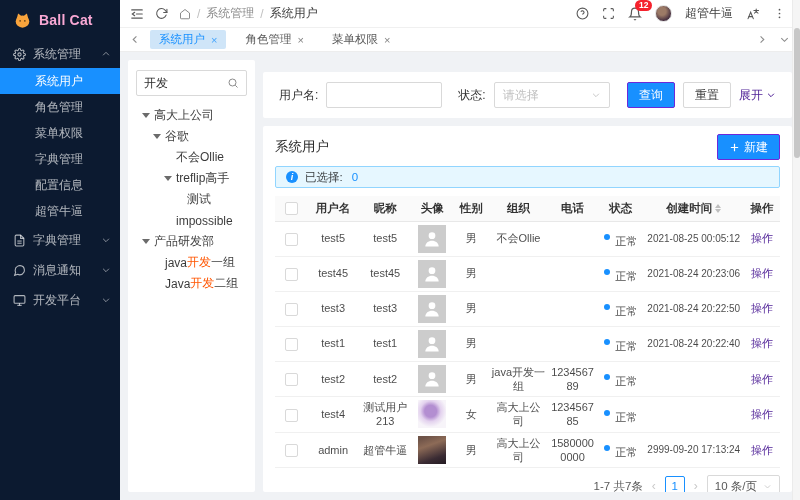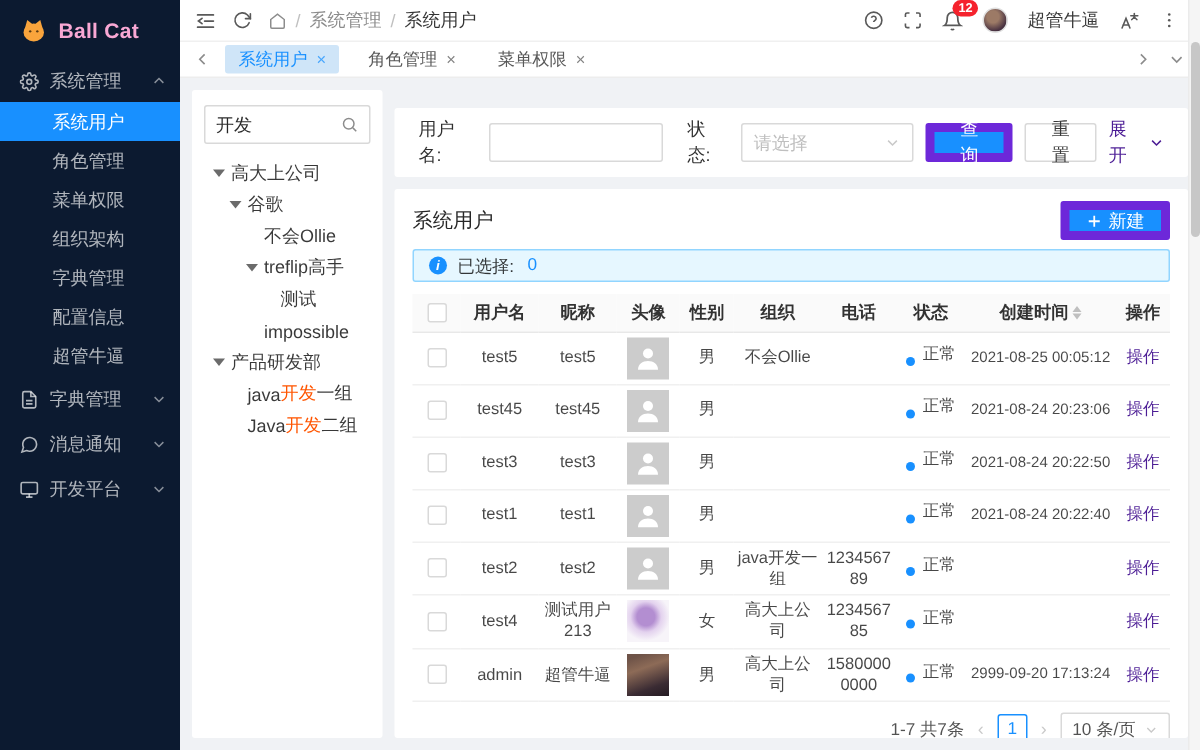--- a/index.html
+++ b/index.html
@@ -52,41 +52,41 @@
   .hl { color:#ff5500; }
 
   
   .right-col { flex:1; min-width:0; display:flex; flex-direction:column; gap:8px;margin-top:12px; }
   .query-card { height:46px; flex-shrink:0; display:flex; align-items:center; padding:0 16px; gap:8px; }
   .q-label { color:rgba(0,0,0,.82); }
   .ipt { width:116px; height:26px; border:1px solid #d9d9d9; border-radius:2px; padding:0 8px; font-size:12px; font-family:inherit; outline:none; background:#fff; }
   .fake-select { width:116px; height:26px; border:1px solid #d9d9d9; border-radius:2px; display:flex; align-items:center; justify-content:space-between; padding:0 8px; color:#bfbfbf; background:#fff; cursor:pointer; }
   .q-actions { margin-left:auto; display:flex; align-items:center; gap:8px; }
   .btn { height:26px; padding:0 11px; border-radius:2px; font-size:12px; font-family:inherit; display:inline-flex; align-items:center; gap:4px; cursor:pointer; }
-  .btn-primary { background:#1890ff; border:6px solid #6d28d9; color:#fff; }
+  .btn-primary { background:#1890ff; border:1px solid #6d28d9; color:#fff; }
   .btn-default { background:#fff; border:1px solid #d9d9d9; color:rgba(0,0,0,.78); }
   .link { color:#4c1d95; cursor:pointer; display:inline-flex; align-items:center; gap:3px; }
 
   
   .table-card { flex:1; padding:8px 12px; display:flex; flex-direction:column; overflow:hidden; }
   .card-head { display:flex; align-items:center; justify-content:space-between; margin-bottom:6px; flex-shrink:0; }
   .card-title { font-size:13.5px; color:rgba(0,0,0,.85); }
   .alert { height:22px; flex-shrink:0; background:#e6f7ff; border:1px solid #91d5ff; border-radius:2px; display:flex; align-items:center; gap:7px; padding:0 10px; margin-bottom:8px; font-size:11.5px; color:rgba(0,0,0,.78); }
   .info-dot { width:12px; height:12px; border-radius:50%; background:#1890ff; color:#fff; font-size:9px; line-height:12px; text-align:center; font-style:italic; font-weight:bold; flex-shrink:0; }
   .alert b { color:#1890ff; font-weight:normal; margin-left:2px; }
 
   table { width:100%; border-collapse:collapse; table-layout:fixed; }
   th { background:#fafafa; border-bottom:1px solid #e8e8e8; height:25px; font-size:11.5px; font-weight:bold; color:rgba(0,0,0,.8); text-align:center; padding:0 2px; }
   td { border-bottom:1px solid #f0f0f0; padding:3px 2px; font-size:11px; color:rgba(0,0,0,.72); text-align:center; vertical-align:middle; word-break:break-all; line-height:1.3; }
   .cb { display:inline-block; width:13px; height:13px; border:1px solid #d9d9d9; border-radius:2px; background:#fff; vertical-align:middle; cursor:pointer; }
   .av { display:inline-block; width:28px; height:28px; vertical-align:middle; position:relative; background:#ccc; overflow:hidden; }
   .av-placeholder svg { position:absolute; left:4px; top:4px; }
   .av-flower { background:radial-gradient(circle at 45% 40%, #b38ed1 0 26%, #e3d2ee 45%, #f7f4f9 70%); }
   .av-portrait { background:linear-gradient(160deg, #6e5348 10%, #8d6b57 35%, #3a2b33 75%, #241b22); }
-  .status { display:inline-flex; align-items:flex-end; gap:5px; white-space:nowrap; }
+  .status { display:inline-flex; align-items:flex-start; gap:5px; white-space:nowrap; }
   .dot { width:6px; height:6px; border-radius:50%; background:#1890ff; flex-shrink:0; }
   .date-cell { font-size:10px; white-space:nowrap; }
   .sorter { display:inline-flex; flex-direction:column; margin-left:3px; vertical-align:middle; gap:1px; }
   .sorter i { width:0; height:0; border-left:3.5px solid transparent; border-right:3.5px solid transparent; display:block; }
   .sorter .up { border-bottom:4px solid #bfbfbf; }
   .sorter .dn { border-top:4px solid #bfbfbf; }
 
   .pager { margin-top:auto; flex-shrink:0; display:flex; align-items:center; justify-content:flex-end; gap:9px; padding-top:7px; color:rgba(0,0,0,.68); font-size:11.5px; }
   .pg-arrow { color:#c9c9c9; font-size:12px; cursor:pointer; }
   .pg-num { min-width:20px; height:20px; border:1px solid #1890ff; color:#1890ff; border-radius:2px; display:flex; align-items:center; justify-content:center; background:#fff; cursor:pointer; }
@@ -126,21 +126,20 @@
             <span>系统管理</span>
             <span class="ic grp-caret">
               <svg viewBox="0 0 24 24" width="10" height="10" fill="none" stroke="currentColor" stroke-width="2.4">
                 <polyline points="5 15 12 8 19 15"></polyline>
               </svg>
             </span>
           </div>
           <div class="menu-item active">系统用户</div>
           <div class="menu-item">角色管理</div>
           <div class="menu-item">菜单权限</div>
-          <div class="menu-item">组织架构</div>
           <div class="menu-item">字典管理</div>
           <div class="menu-item">配置信息</div>
           <div class="menu-item">超管牛逼</div>
         </div>
         <div class="menu-group">
           <div class="menu-group-title">
             <span class="ic">
               <svg viewBox="0 0 24 24" width="13" height="13" fill="none" stroke="currentColor" stroke-width="2">
                 <path d="M14 2H6a2 2 0 0 0-2 2v16a2 2 0 0 0 2 2h12a2 2 0 0 0 2-2V8z"></path>
                 <polyline points="14 2 14 8 20 8"></polyline>

